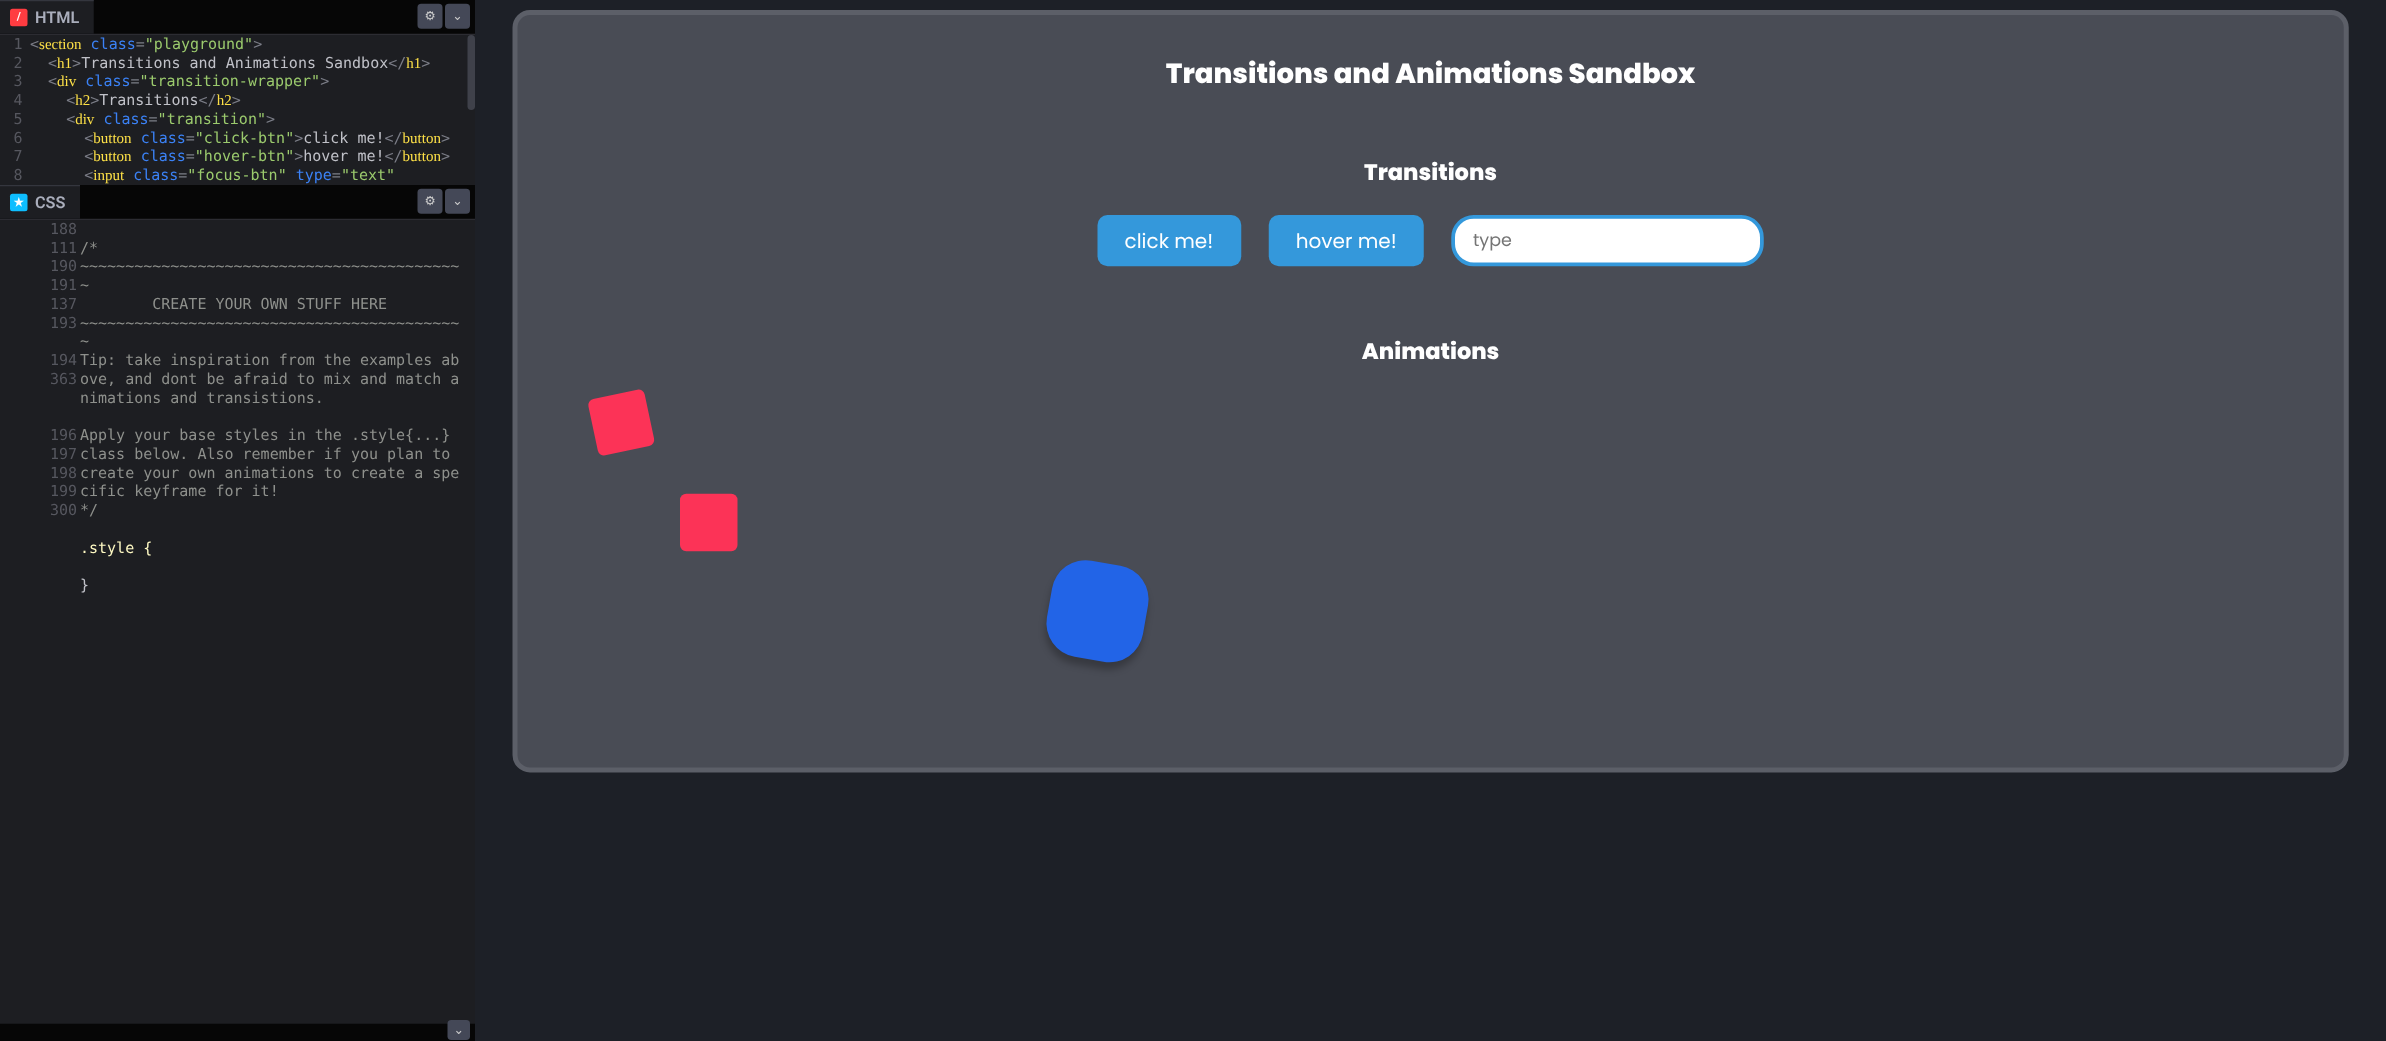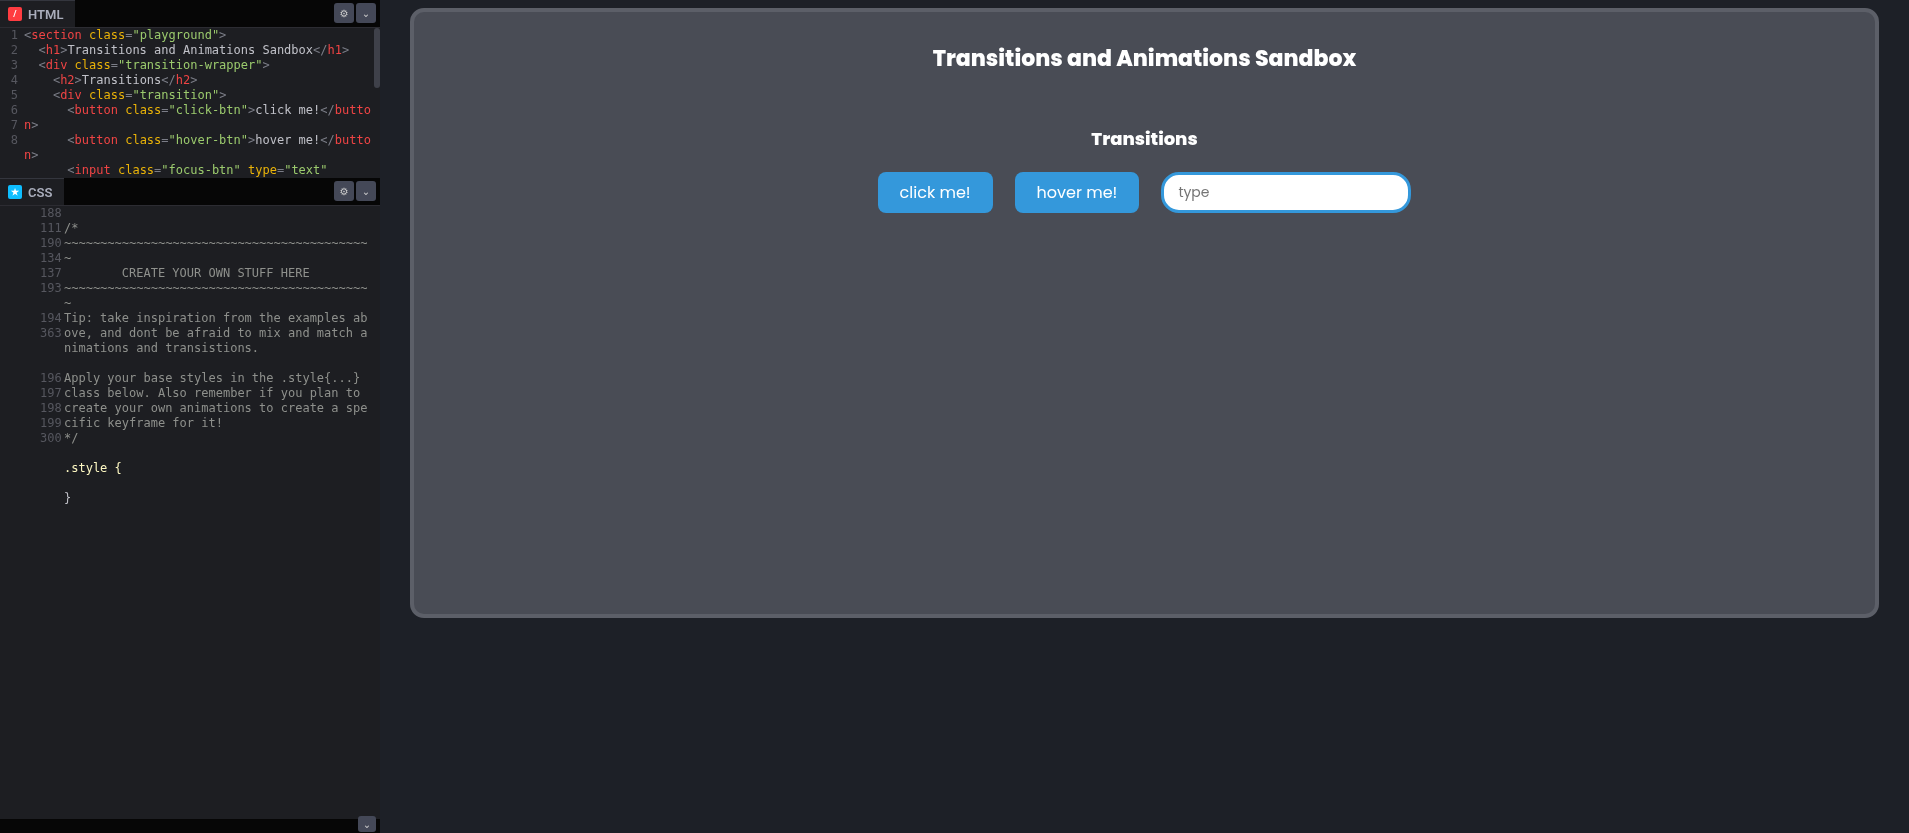--- a/index.html
+++ b/index.html
@@ -80,22 +80,22 @@
     user-select: none;
     flex-shrink: 0;
   }
   .code {
     flex: 1;
     white-space: pre-wrap;
     word-break: break-all;
     color: #c0c1c8;
     padding-right: 8px;
   }
-  .t  { color: #ef4444; }
-  .at { color: #eab308; }
+  .t  { color: #fde047; font-family: Liberation Serif, serif; }
+  .at { color: #3b82f6; }
   .st { color: #9bca6d; }
   .cm { color: #8e908c; }
   .pn { color: #7b7d87; }
   .sel{ color: #fef9c3; }
 
   .html-panel { flex: 0 0 auto; }
   .css-panel  { flex: 1 1 auto; overflow: hidden; display: flex; flex-direction: column;}
   .css-code   { flex: 1; overflow: auto; padding-left: 40px; }
 
   .mini-scroll {
@@ -244,21 +244,21 @@
       <div class="panel-tools">
         <span class="tool-btn">⚙</span>
         <span class="tool-btn">⌄</span>
       </div>
     </div>
     <div class="code-area css-code">
       <div class="gutter">
         <div>188</div>
         <div>111</div>
         <div>190</div>
-        <div>134</div>
+        <div>191</div>
         <div>137</div>
         <div>193</div>
         <div>&nbsp;</div>
         <div>194</div>
         <div>363</div>
         <div>&nbsp;</div>
         <div>&nbsp;</div>
         <div>196</div>
         <div>197</div>
         <div>198</div>
@@ -294,16 +294,24 @@
 
       <div>
         <h2>Transitions</h2>
         <div class="transition">
           <button class="pbtn">click me!</button>
           <button class="pbtn">hover me!</button>
           <input class="pinput" type="text" placeholder="type" style="">
         </div>
       </div>
 
+      <div>
+        <h2>Animations</h2>
+        <div class="anim-wrap">
+          <div class="box skew"></div>
+          <div class="box plain"></div>
+          <div class="circle"></div>
+        </div>
+      </div>
 
     </section>
   </div>
 </div>
 
 </body></html>

